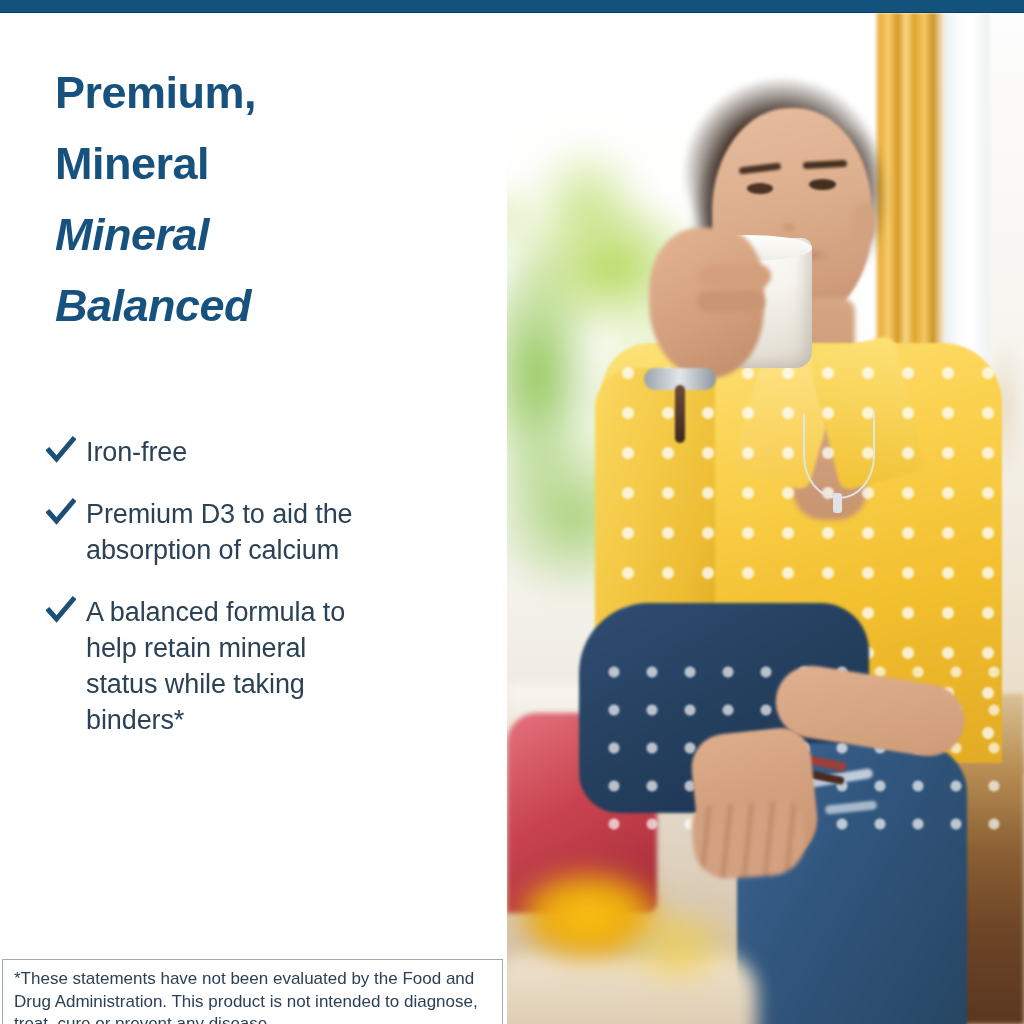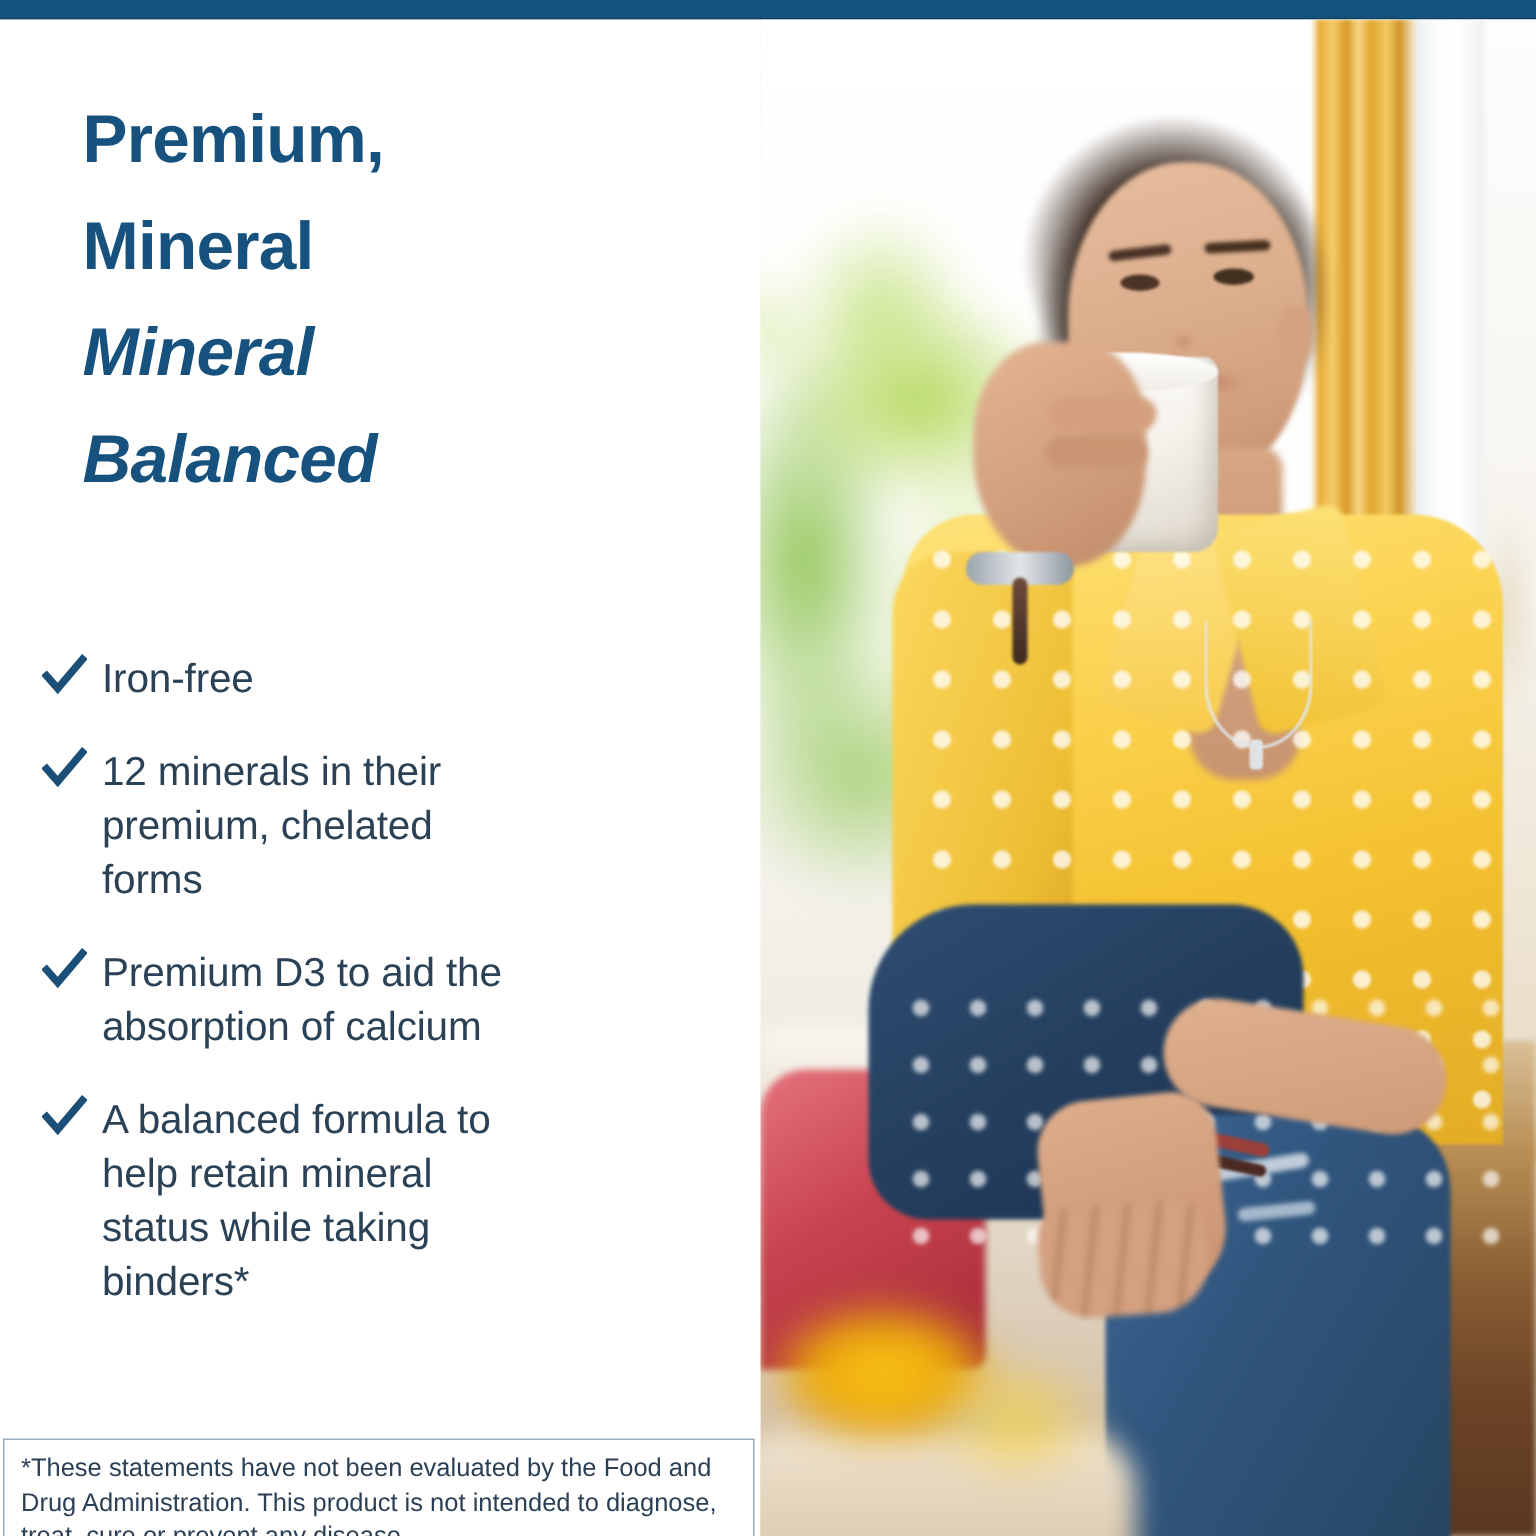--- a/index.html
+++ b/index.html
@@ -29,21 +29,21 @@
     font-size:45px;
     line-height:71px;
     font-weight:bold;
     letter-spacing:-0.5px;
   }
   #headline .ital{ font-style:italic; display:block; }
   #headline .up{ display:block; }
 
   
   #bullets{
-    position:absolute; left:28px; top:421px; width:450px;
+    position:absolute; left:46px; top:421px; width:450px;
   }
   .bullet{
     display:flex;
     align-items:flex-start;
     margin-bottom:26px;
   }
   .bullet:last-child{ margin-bottom:0; }
   .check{
     flex:0 0 40px;
     color:#1b4f78;
@@ -400,30 +400,20 @@
 
     <li class="bullet">
       <span class="check">
         <svg width="30" height="30" viewBox="0 0 30 30" aria-hidden="true">
           <path d="M3 15.5 L10.5 24 L27 4.5" fill="none" stroke="#1b4f78" stroke-width="5" stroke-linecap="square" stroke-linejoin="miter"></path>
         </svg>
       </span>
       <span class="btext">Iron-free</span>
     </li>
 
-    <li class="bullet">
-      <span class="check">
-        <svg width="30" height="30" viewBox="0 0 30 30" aria-hidden="true">
-          <path d="M3 15.5 L10.5 24 L27 4.5" fill="none" stroke="#1b4f78" stroke-width="5" stroke-linecap="square" stroke-linejoin="miter"></path>
-        </svg>
-      </span>
-      <span class="btext">12 minerals in their
-premium, chelated
-forms</span>
-    </li>
 
     <li class="bullet">
       <span class="check">
         <svg width="30" height="30" viewBox="0 0 30 30" aria-hidden="true">
           <path d="M3 15.5 L10.5 24 L27 4.5" fill="none" stroke="#1b4f78" stroke-width="5" stroke-linecap="square" stroke-linejoin="miter"></path>
         </svg>
       </span>
       <span class="btext">Premium D3 to aid the
 absorption of calcium</span>
     </li>

